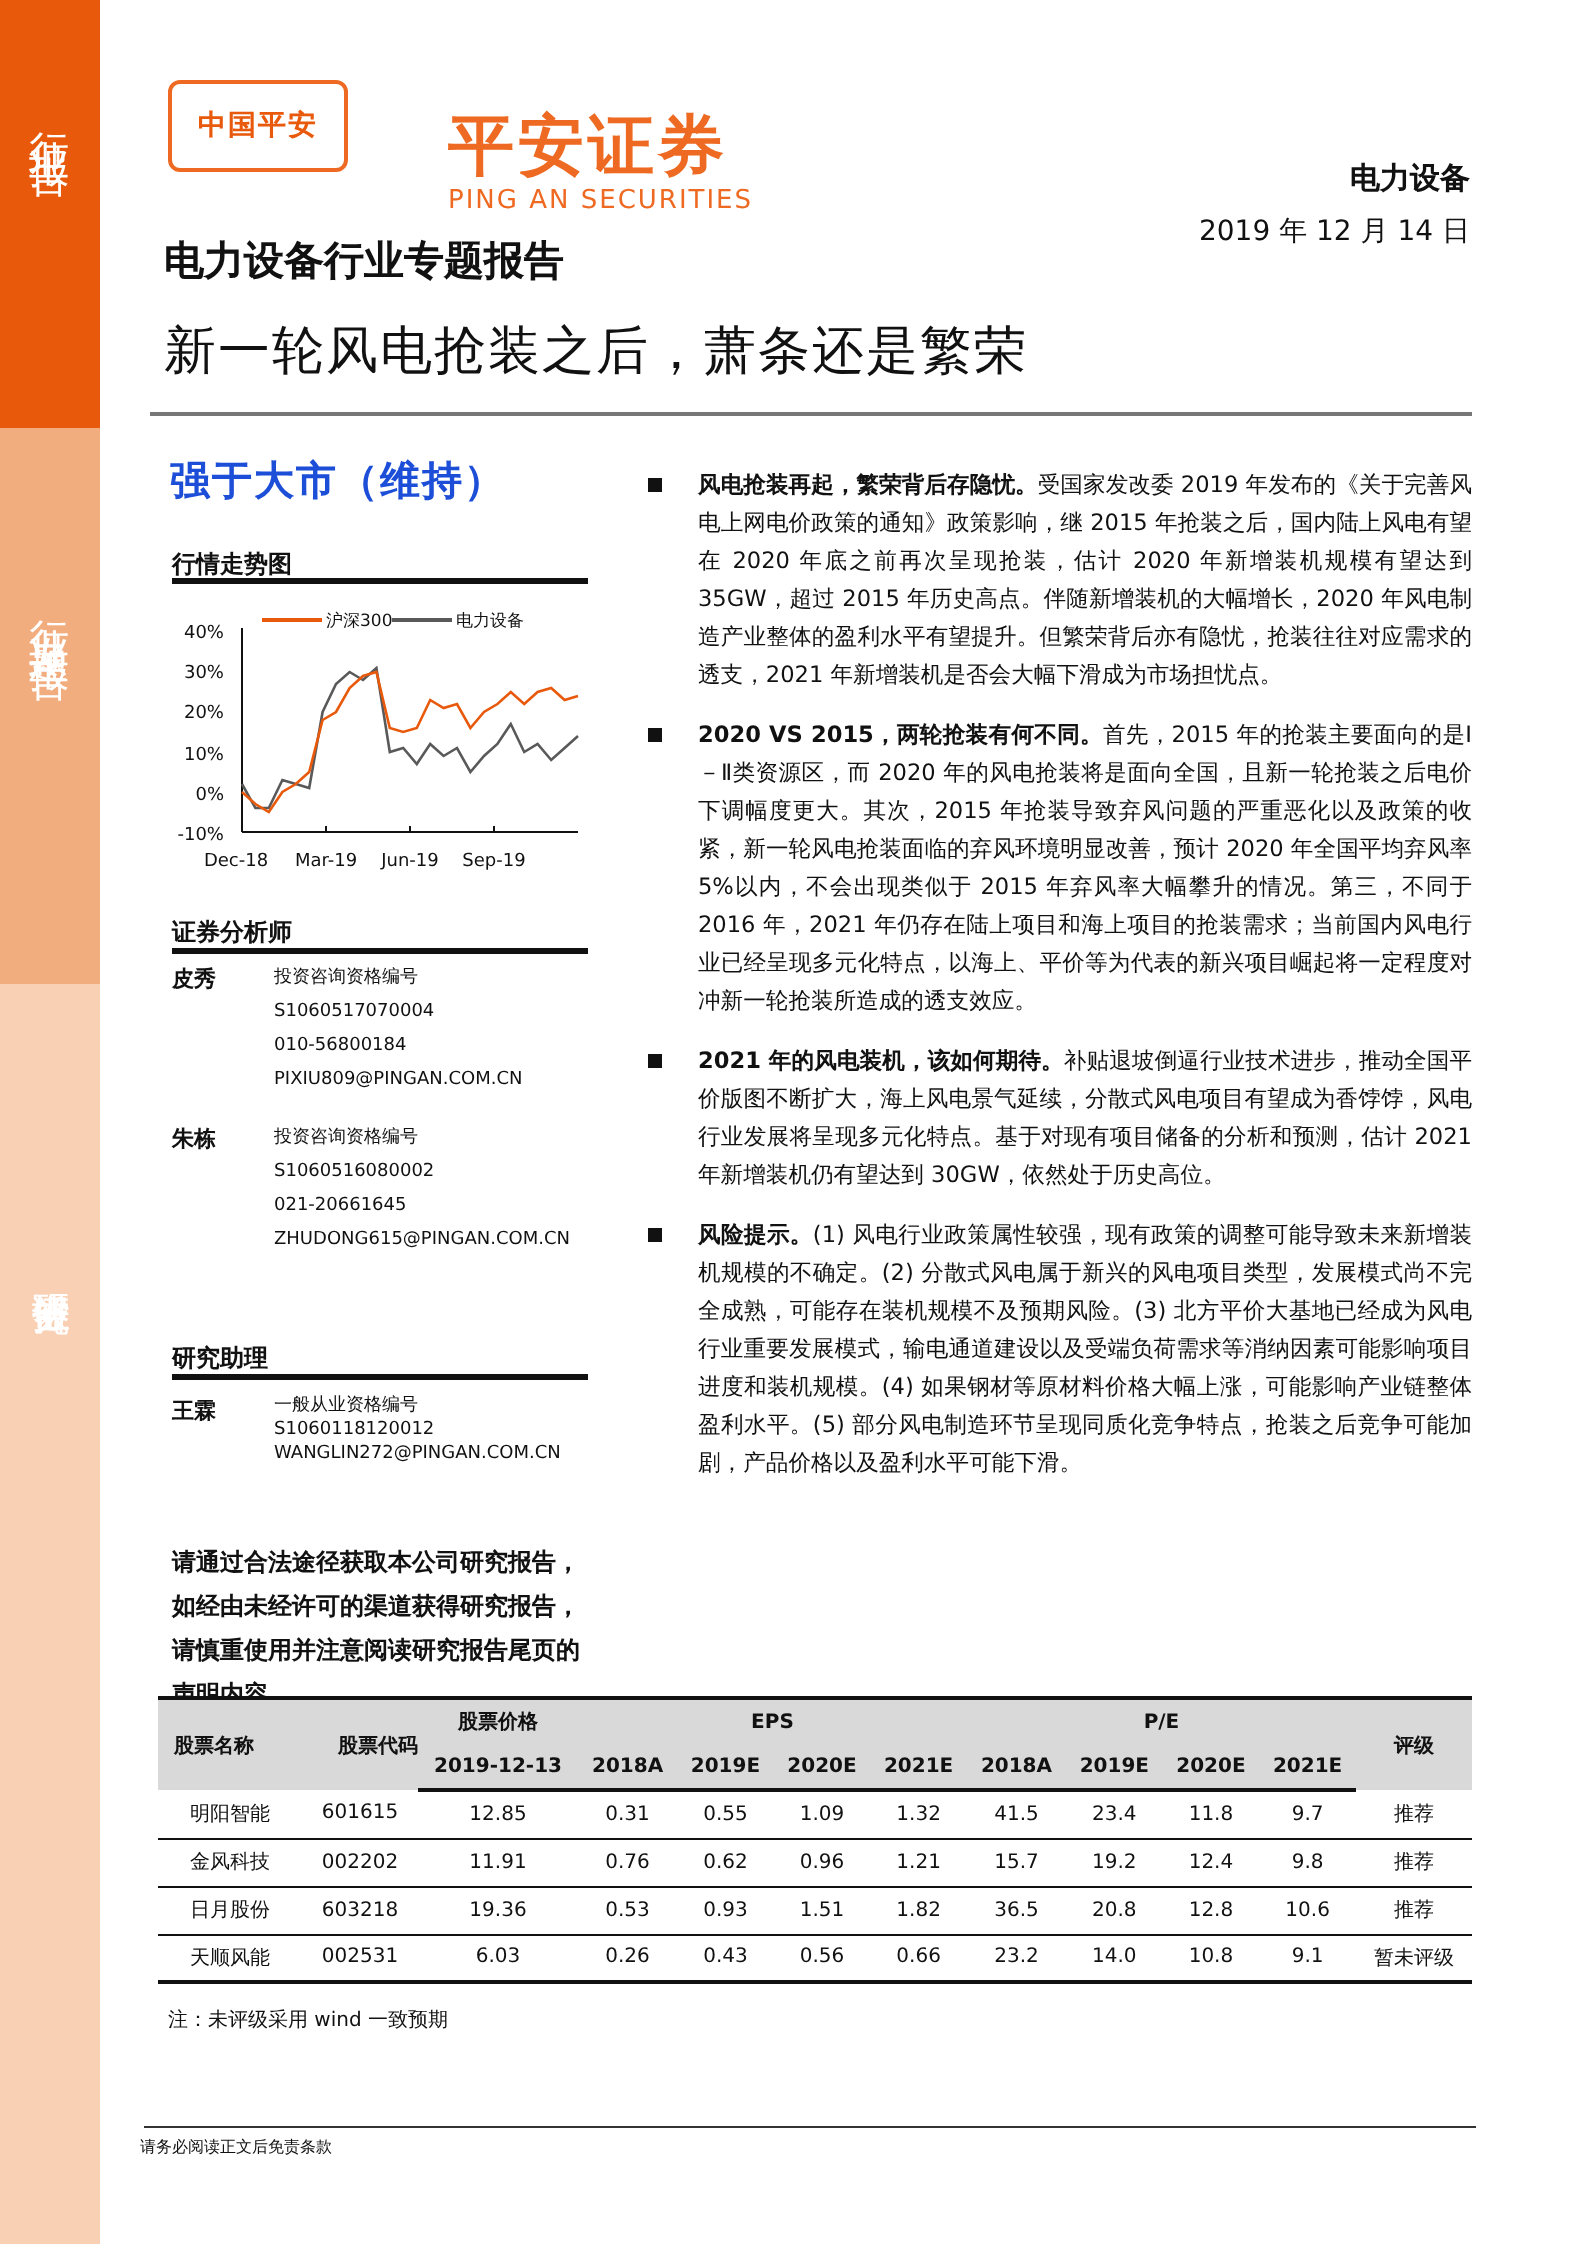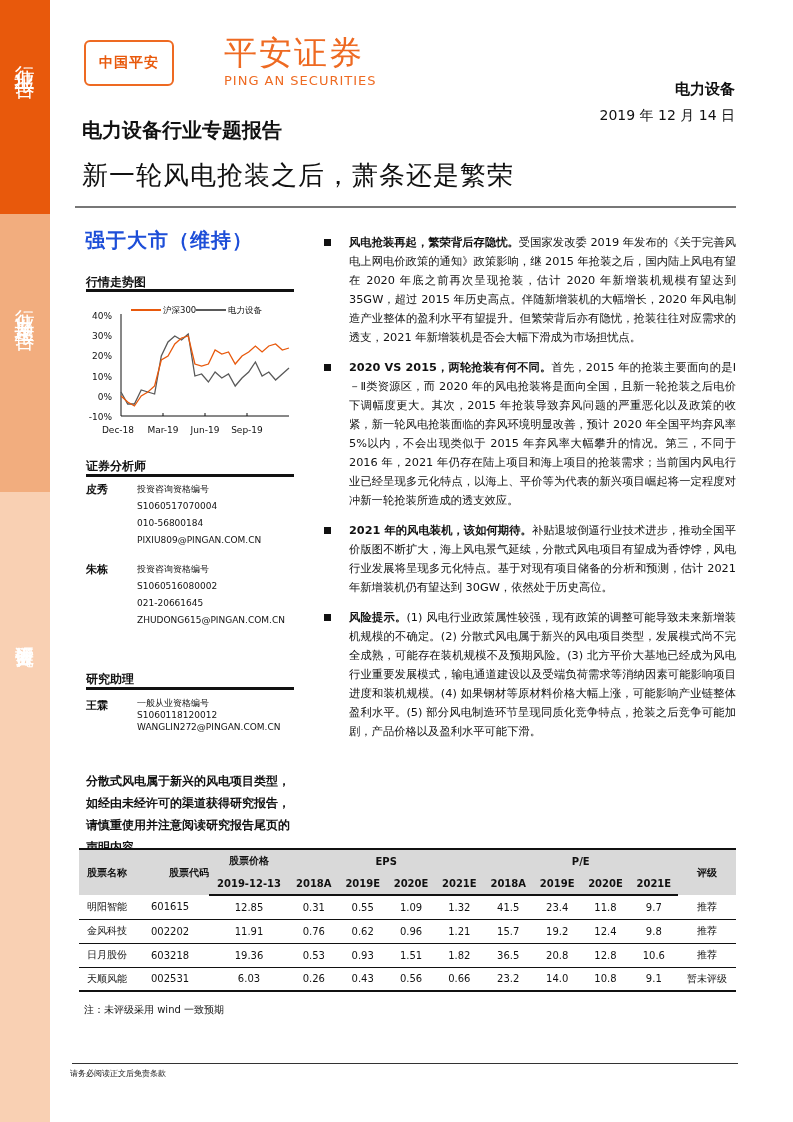--- a/index.html
+++ b/index.html
@@ -12,21 +12,21 @@
   .side-2 { top: 214px; height: 278px; background: #f2ad7e; padding-top: 80px; }
   .side-3 { top: 492px; height: 630px; background: #f9d0b3; padding-top: 140px; }
   .side-text { writing-mode: vertical-rl; text-orientation: upright; font-size: 20px; letter-spacing: 4px; line-height: 1; }
   .side-3 .side-text { font-size: 19px; letter-spacing: 0px; }
 
   
   .logo-box { position: absolute; left: 84px; top: 40px; width: 90px; height: 46px; border: 2px solid #ee6a22; border-radius: 6px; overflow: hidden; }
   .logo-box .top { height: 42px; display: flex; align-items: center; justify-content: center; color: #e8590c; font-weight: bold; font-size: 14px; letter-spacing: 1px; border-radius: 12px; }
   .logo-box .bot { height: 16px; background: #ef4444; color: #fff; font-size: 7px; display: flex; align-items: center; justify-content: center; }
   .brand { position: absolute; left: 224px; top: 36px; color: #ee6a22; }
-  .brand .cn { font-size: 33px; font-weight: normal; letter-spacing: 2px; line-height: 1; }
+  .brand .cn { font-size: 33px; font-weight: bold; letter-spacing: 2px; line-height: 1; margin-top: 20px; }
   .brand .en { font-size: 13px; letter-spacing: 1px; margin-top: 4px; }
 
   .hdr-right { position: absolute; right: 58px; text-align: right; }
   .hdr-industry { top: 80px; font-size: 15px; font-weight: bold; }
   .hdr-date { top: 107px; font-size: 14px; }
 
   .subtitle { position: absolute; left: 82px; top: 117px; font-size: 20px; font-weight: bold; }
   .title { position: absolute; left: 82px; top: 158px; font-size: 26px; font-weight: normal; letter-spacing: 1px; }
   .hr-main { position: absolute; left: 75px; top: 206px; width: 661px; height: 2px; background: #777; }
 
@@ -49,21 +49,21 @@
   .bullet { position: relative; padding-left: 27px; font-size: 11.3px; line-height: 19px; text-align: justify; margin-bottom: 11px; }
   .bullet .sq { position: absolute; left: 2px; top: 6px; width: 7px; height: 7px; background: #111; }
   .bullet b { font-weight: bold; }
 
   
   .tbl { position: absolute; left: 79px; top: 848px; width: 657px; border-collapse: collapse; font-size: 10px; }
   .tbl th { background: #d9d9d9; font-weight: bold; height: 23px; }
   .tbl thead tr:first-child th { border-top: 2px solid #111; }
   .tbl thead tr:last-child th { border-bottom: 2px solid #111; }
   .tbl td { height: 24px; border-bottom: 1px solid #111; text-align: center; }
-  .tbl td.l { text-align: left; padding-left: 8px; }
+  .tbl td.l { text-align: center; padding-left: 8px; }
   .tbl tbody tr:last-child td { border-bottom: 2px solid #111; }
   .note { position: absolute; left: 84px; top: 1003px; font-size: 10px; }
 
   .foot-rule { position: absolute; left: 72px; top: 1063px; width: 666px; height: 1px; background: #333; }
   .foot { position: absolute; left: 70px; top: 1068px; font-size: 8px; }
 </style>
 </head>
 <body>
 
 <div class="side side-1">
@@ -153,21 +153,21 @@
 <div class="sec-rule" style="top:687px"></div>
 <div class="analyst assistant" style="top:697px; width:210px; height:40px">
   <div class="name">王霖</div>
   <div class="info">
     <div>一般从业资格编号</div>
     <div>S1060118120012</div>
     <div>WANGLIN272@PINGAN.COM.CN</div>
   </div>
 </div>
 
-<div class="notice">分散式风电属于新兴的风电项目类型，如经由未经许可的渠道获得研究报告，请慎重使用并注意阅读研究报告尾页的声明内容。</div>
+<div class="notice">请通过合法途径获取本公司研究报告，如经由未经许可的渠道获得研究报告，请慎重使用并注意阅读研究报告尾页的声明内容。</div>
 
 <div class="bullets">
   <div class="bullet">
     <span class="sq"></span>
     <b>风电抢装再起，繁荣背后存隐忧。</b><span>受国家发改委 2019 年发布的《关于完善风电上网电价政策的通知》政策影响，继 2015 年抢装之后，国内陆上风电有望在 2020 年底之前再次呈现抢装，估计 2020 年新增装机规模有望达到 35GW，超过 2015 年历史高点。伴随新增装机的大幅增长，2020 年风电制造产业整体的盈利水平有望提升。但繁荣背后亦有隐忧，抢装往往对应需求的透支，2021 年新增装机是否会大幅下滑成为市场担忧点。</span>
   </div>
   <div class="bullet">
     <span class="sq"></span>
     <b>2020 VS 2015，两轮抢装有何不同。</b><span>首先，2015 年的抢装主要面向的是Ⅰ－Ⅱ类资源区，而 2020 年的风电抢装将是面向全国，且新一轮抢装之后电价下调幅度更大。其次，2015 年抢装导致弃风问题的严重恶化以及政策的收紧，新一轮风电抢装面临的弃风环境明显改善，预计 2020 年全国平均弃风率 5%以内，不会出现类似于 2015 年弃风率大幅攀升的情况。第三，不同于 2016 年，2021 年仍存在陆上项目和海上项目的抢装需求；当前国内风电行业已经呈现多元化特点，以海上、平价等为代表的新兴项目崛起将一定程度对冲新一轮抢装所造成的透支效应。</span>
   </div>

